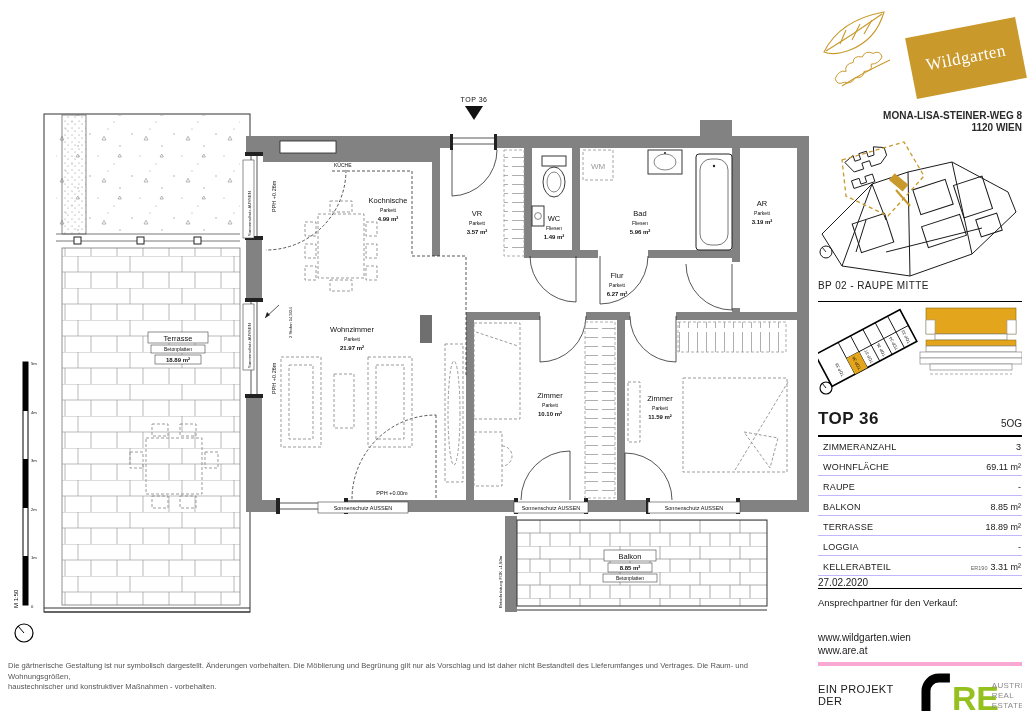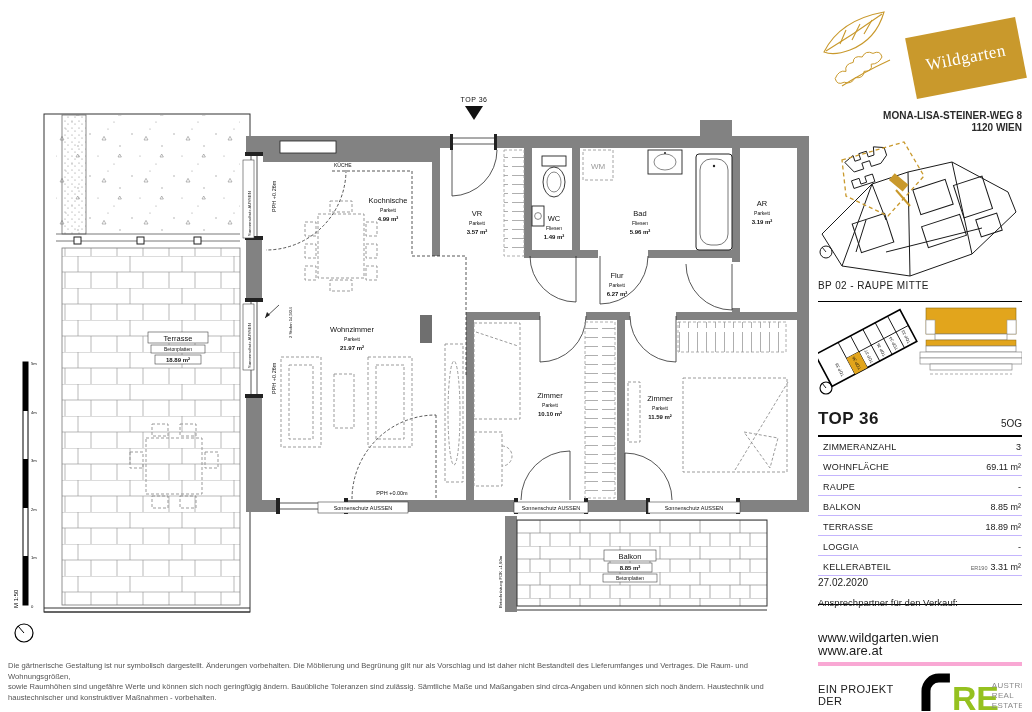--- a/index.html
+++ b/index.html
@@ -34,23 +34,23 @@
   .unit-head{left:818px;top:409px;width:204px;display:flex;justify-content:space-between;
     align-items:flex-end;border-bottom:2px solid #000;padding-bottom:6px;}
   .unit-head .uid{font-size:17px;font-weight:700;letter-spacing:.5px;}
   .unit-head .floor{font-size:10px;color:#222;}
   .unit-table{left:818px;top:436px;width:204px;}
   .urow{display:flex;justify-content:space-between;align-items:flex-end;height:19px;
     border-bottom:1px solid #c4b5fd;font-size:9px;}
   .urow .ul{padding:0 0 3px 5px;letter-spacing:.2px;}
   .urow .uv{padding:0 1px 3px 0;}
   .urow .upfx{font-size:5.5px;color:#666;margin-right:3px;}
-  .date-line{left:818px;top:577px;width:204px;font-size:10px;padding-bottom:16px;border-bottom:1px solid #000;}
+  .date-line{left:818px;top:577px;width:204px;font-size:10px;padding-bottom:0;border-bottom:1px solid #000;}
   .contact{left:818px;top:597px;width:204px;font-size:9.5px;}
-  .webs{left:818px;top:631px;width:204px;font-size:13px;line-height:13px;}
+  .webs{left:818px;top:631px;width:204px;font-size:10px;line-height:13px;}
   .proj-row{left:818px;top:662px;width:204px;border-top:4px solid #f9a8d4;padding-top:7px;
     display:flex;justify-content:space-between;align-items:flex-start;}
   .proj-row .plabel{font-size:11px;letter-spacing:.3px;padding-top:10px;}
 
   
   .disclaimer{left:8px;top:661px;width:800px;font-size:7.6px;line-height:10.6px;color:#555;}
 </style>
 </head>
 <body>
 
@@ -471,15 +471,14 @@
     <path d="M6,38 V18 A13,13 0 0 1 19,5 L30,5" fill="none" stroke="#000" stroke-width="9"></path>
     <text x="32" y="37" font-size="34" font-weight="700" fill="#95C11F">RE</text>
     <text x="72" y="15" font-size="8" fill="#8a8a8a" letter-spacing="0.4">AUSTRIAN</text>
     <text x="72" y="25" font-size="8" fill="#8a8a8a" letter-spacing="0.4">REAL</text>
     <text x="72" y="35" font-size="8" fill="#8a8a8a" letter-spacing="0.4">ESTATE</text>
   </svg>
 </div>
 
 <div class="abs disclaimer">
   <div>Die gärtnerische Gestaltung ist nur symbolisch dargestellt. Änderungen vorbehalten. Die Möblierung und Begrünung gilt nur als Vorschlag und ist daher nicht Bestandteil des Lieferumfanges und Vertrages. Die Raum- und Wohnungsgrößen,</div>
-  <div>sowie Raumhöhen sind ungefähre Werte und können sich noch geringfügig ändern. Bauübliche Toleranzen sind zulässig. Sämtliche Maße und Maßangaben sind circa-Angaben und können sich noch ändern. Haustechnik und</div>
   <div>haustechnischer und konstruktiver Maßnahmen - vorbehalten.</div>
 </div>
 
 </body></html>

